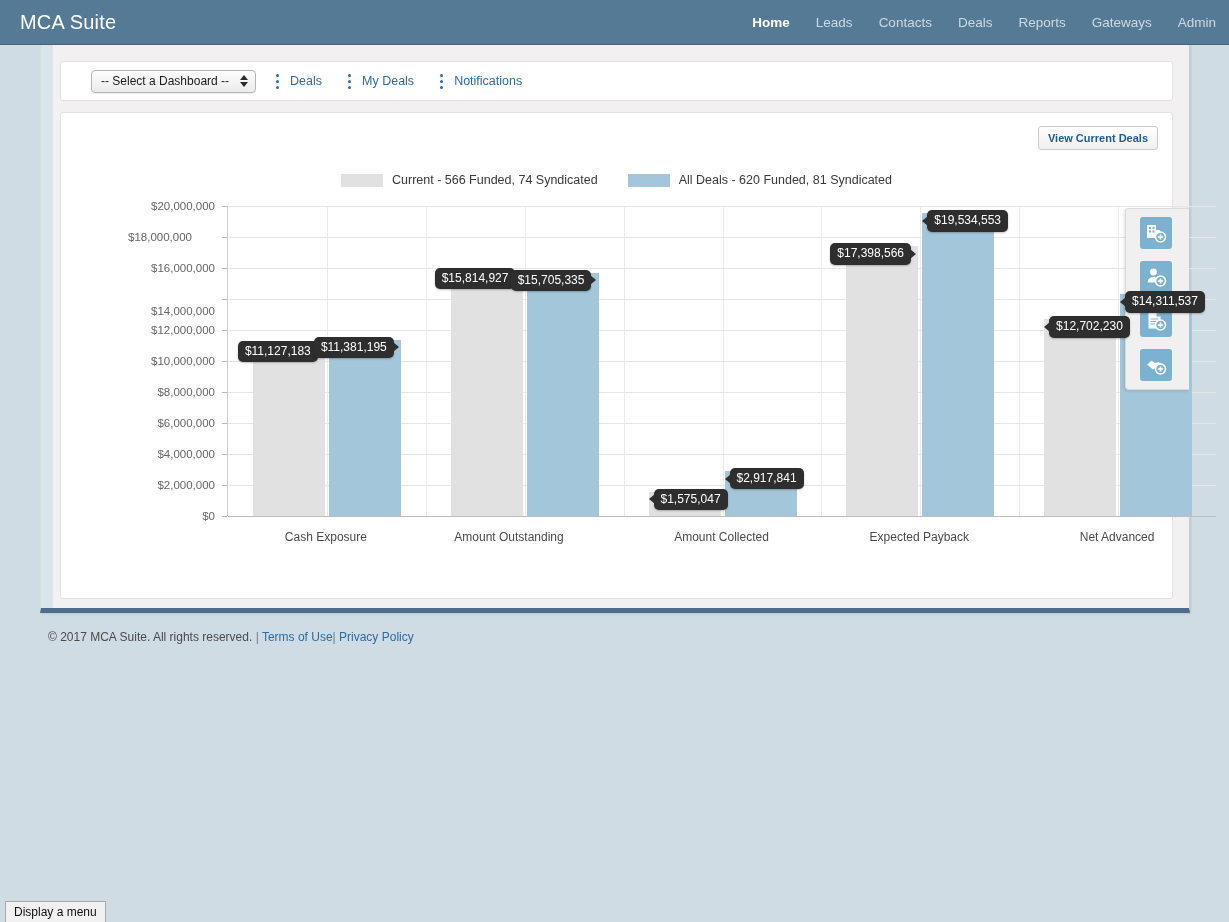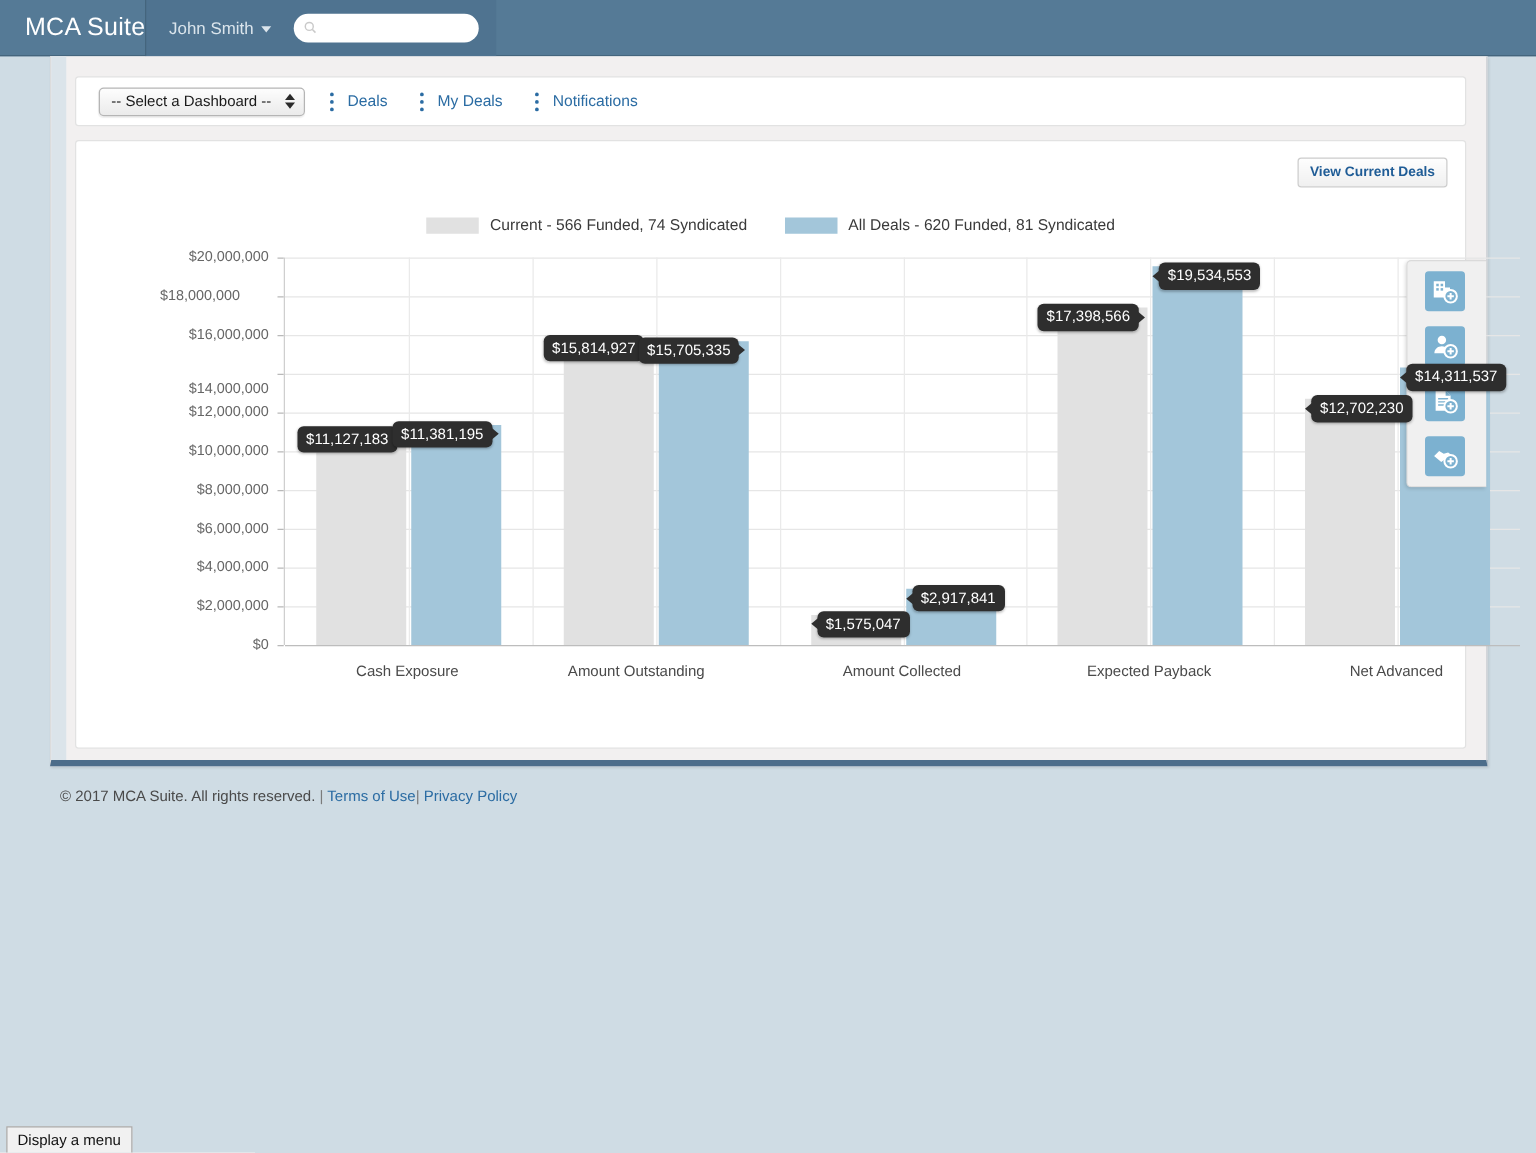--- a/index.html
+++ b/index.html
@@ -74,20 +74,21 @@
     background:#ffffff; border:1px solid #e2e2e2; border-radius:3px;
     display:flex; align-items:center; padding-left:18px;
   }
   .dash-select{
     position:relative; height:23px;
     border:1px solid #b5b5b5; border-radius:4px;
     background:linear-gradient(#fdfdfd,#ebebeb);
     font-size:12px; color:#1a1a1a; display:flex; align-items:center;
     padding:0 26px 0 9px; cursor:pointer; white-space:nowrap;
     box-shadow:0 1px 1px rgba(0,0,0,.07);
+    margin-left:12px;
   }
   .spinner{
     position:absolute; right:7px; top:50%; transform:translateY(-50%);
     display:flex; flex-direction:column; align-items:center; line-height:0;
   }
   .spinner i{ display:block; width:0;height:0; border-left:4px solid transparent;border-right:4px solid transparent; }
   .spinner .up{ border-bottom:5px solid #2a2a2a; margin-bottom:2px; }
   .spinner .dn{ border-top:5px solid #2a2a2a; }
 
   .dots{
@@ -199,31 +200,28 @@
     background:#f1f1f1; border:1px solid #a8a8a8;
     font-size:12px; color:#101010; padding:3px 8px 4px;
     white-space:nowrap;
   }
 </style>
 </head>
 <body>
 
 <div class="navbar">
   <div class="brand">MCA Suite</div>
-  <div class="nav-right">
-    <div>
-      <span class="user-name">John Smith</span><span class="caret"></span>
-    </div>
-    <div class="search-box">
-      <svg width="12" height="12" viewBox="0 0 12 12">
-        <circle cx="5" cy="5" r="3.6" fill="none" stroke="#8a8a8a" stroke-width="1.3"></circle>
-        <line x1="7.6" y1="7.6" x2="10.6" y2="10.6" stroke="#8a8a8a" stroke-width="1.4"></line>
-      </svg>
-      <input type="text" placeholder="" style="">
-    </div>
+  <div class="nav-links">
+    <a class="nav-link active">Home</a>
+    <a class="nav-link">Leads</a>
+    <a class="nav-link">Contacts</a>
+    <a class="nav-link">Deals</a>
+    <a class="nav-link">Reports</a>
+    <a class="nav-link">Gateways</a>
+    <a class="nav-link">Admin</a>
   </div>
 </div>
 
 <div class="page-panel">
   <div class="left-rail"></div>
 
   <div class="toolbar">
     <div class="dash-select">
       <span>-- Select a Dashboard --</span>
       <span class="spinner">

